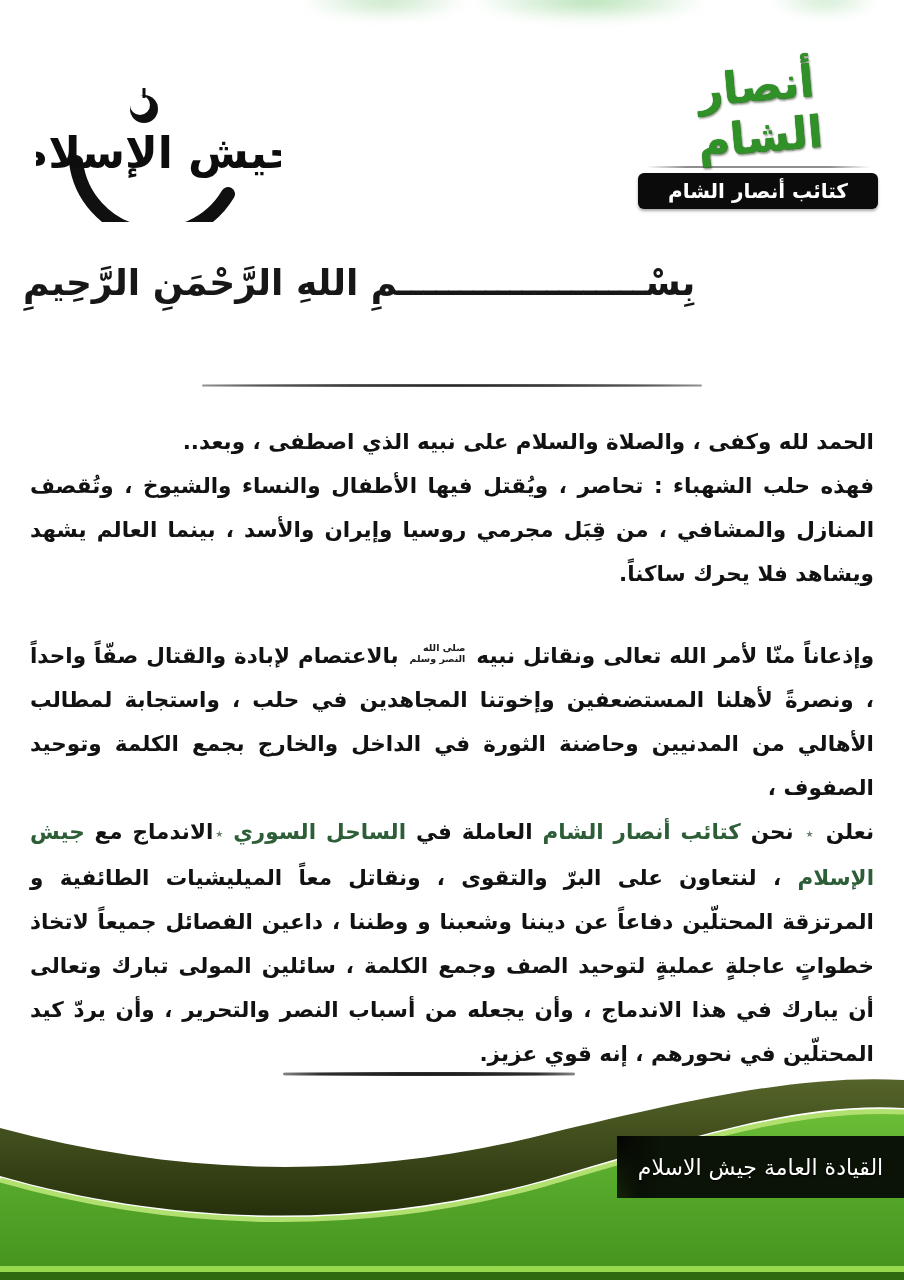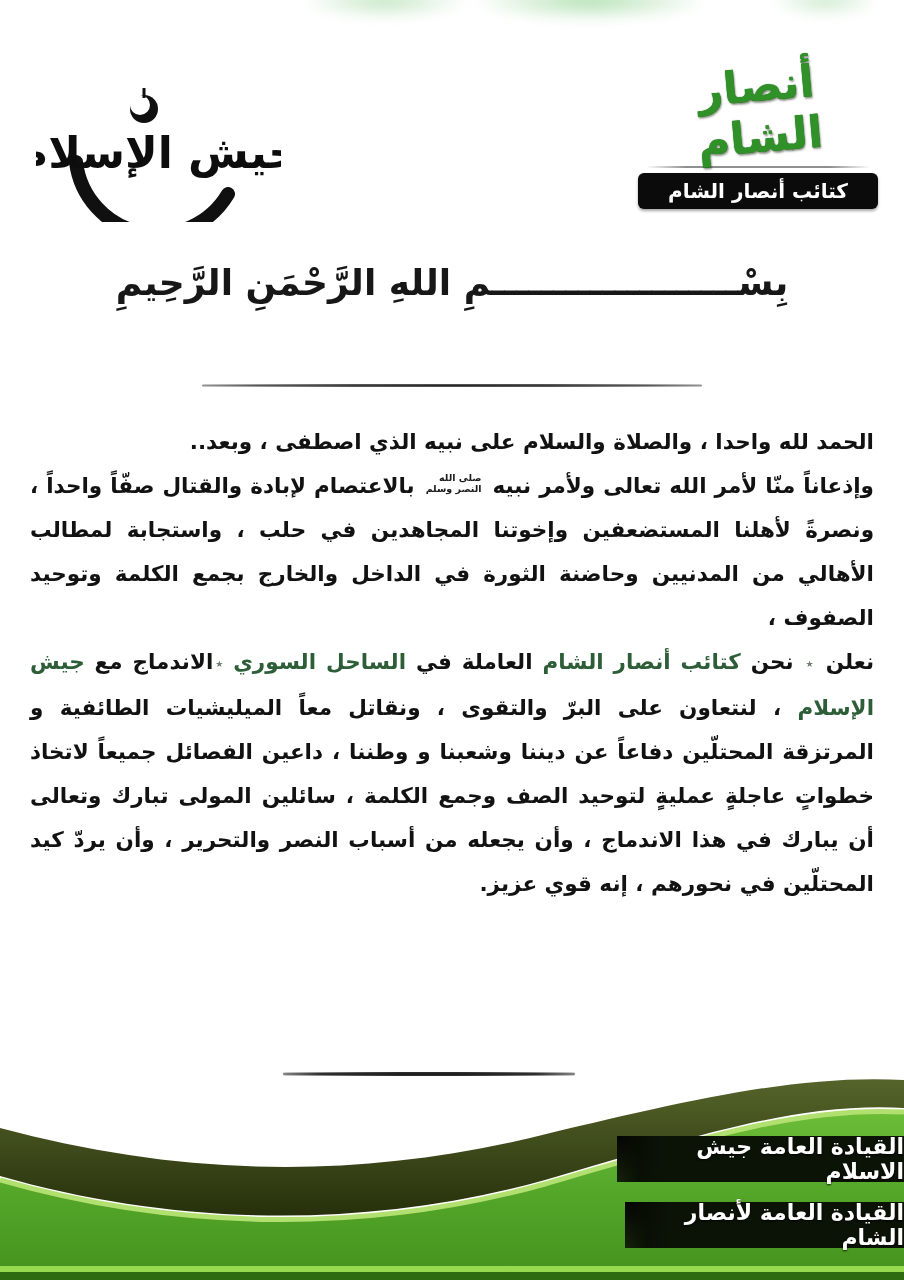--- a/index.html
+++ b/index.html
@@ -26,22 +26,22 @@
   }
   .logo-sep{height:2px;margin:2px 8px 5px;background:linear-gradient(90deg,rgba(120,120,120,0),#8f8f8f 18%,#8f8f8f 82%,rgba(120,120,120,0));}
   .ansar-banner{
     height:36px;border-radius:6px;background:#0b0b0b;color:#ffffff;
     font-weight:bold;font-size:20px;line-height:36px;direction:rtl;
     box-shadow:0 2px 3px rgba(0,0,0,.35);
   }
 
   
   .bismillah{
-    position:absolute;top:262px;left:0;right:0;text-align:center;direction:rtl;
-    font-size:36px;font-weight:bold;color:#171717;letter-spacing:-1px;
+    position:absolute;top:262px;left:0;right:0;text-align:left;direction:rtl;
+    font-size:36px;font-weight:bold;color:#171717;letter-spacing:-1px;padding-left:23px;
   }
   .divider1{
     position:absolute;top:384px;left:202px;width:500px;height:3px;border-radius:2px;
     background:radial-gradient(ellipse at center,rgba(25,25,25,.95) 0%,rgba(45,45,45,.8) 55%,rgba(60,60,60,0) 99%);
   }
 
   
   .body-text{
     position:absolute;top:420px;left:30px;right:30px;
     direction:rtl;text-align:justify;text-align-last:right;
@@ -58,22 +58,22 @@
   }
   .pbuh span{display:block;}
 
   
   .divider2{
     position:absolute;top:1072px;left:283px;width:292px;height:4px;border-radius:2px;
     background:radial-gradient(ellipse at center,rgba(10,10,10,.95) 0%,rgba(10,10,10,.85) 55%,rgba(10,10,10,0) 98%);
   }
   .swoosh{position:absolute;left:0;bottom:0;width:904px;height:230px;display:block;}
   .sig-bar{
-    position:absolute;right:0;height:46px;display:flex;align-items:center;justify-content:center;
-    color:#ffffff;font-weight:bold;font-size:22px;direction:rtl;
+    position:absolute;right:0;height:62px;display:flex;align-items:center;justify-content:center;
+    color:#ffffff;font-weight:normal;font-size:22px;direction:rtl;
     background:linear-gradient(90deg,rgba(8,14,4,0) 0,rgba(8,14,4,.92) 22px,#0b1206 45px),
                linear-gradient(180deg,#030303,#16240a);
     text-shadow:0 1px 2px rgba(0,0,0,.8);
   }
   .sig-bar.b1{left:617px;top:1136px;}
   .sig-bar.b2{left:625px;top:1202px;}
 </style>
 </head>
 <body>
 
@@ -96,22 +96,23 @@
   <div class="logo-right">
     <div class="ansar-callig">أنصار الشام</div>
     <div class="logo-sep"></div>
     <div class="ansar-banner">كتائب أنصار الشام</div>
   </div>
 
   <div class="bismillah">بِسْــــــــــــــــــــمِ اللهِ الرَّحْمَنِ الرَّحِيمِ</div>
   <div class="divider1"></div>
 
   <div class="body-text">
-    <p>الحمد لله واحدا ، والصلاة والسلام على نبيه الذي اصطفى ، وبعد..</p>
-    <p><span>وإذعاناً منّا لأمر الله تعالى ولأمر نبيه </span><span class="pbuh"><span>صلى الله</span><span>النصر وسلم</span></span><span> بالاعتصام لإبادة والقتال صفّاً واحداً ، ونصرةً لأهلنا المستضعفين وإخوتنا المجاهدين في حلب ، واستجابة لمطالب الأهالي من المدنيين وحاضنة الثورة في الداخل والخارج بجمع الكلمة وتوحيد الصفوف ،</span></p>
+    <p>الحمد لله وكفى ، والصلاة والسلام على نبيه الذي اصطفى ، وبعد..</p>
+    <p class="gap-after">فهذه حلب الشهباء : تحاصر ، ويُقتل فيها الأطفال والنساء والشيوخ ، وتُقصف المنازل والمشافي ، من قِبَل مجرمي روسيا وإيران والأسد ، بينما العالم يشهد ويشاهد فلا يحرك ساكناً.</p>
+    <p><span>وإذعاناً منّا لأمر الله تعالى ونقاتل نبيه </span><span class="pbuh"><span>صلى الله</span><span>النصر وسلم</span></span><span> بالاعتصام لإبادة والقتال صفّاً واحداً ، ونصرةً لأهلنا المستضعفين وإخوتنا المجاهدين في حلب ، واستجابة لمطالب الأهالي من المدنيين وحاضنة الثورة في الداخل والخارج بجمع الكلمة وتوحيد الصفوف ،</span></p>
     <p><span>نعلن </span><span class="star">٭</span><span>  نحن </span><span class="hl">كتائب أنصار الشام</span><span> العاملة في </span><span class="hl">الساحل السوري</span><span class="star"> ٭</span><span>الاندماج مع </span><span class="hl">جيش الإسلام</span><span> ، لنتعاون على البرّ والتقوى ، ونقاتل معاً الميليشيات الطائفية و المرتزقة المحتلّين دفاعاً عن ديننا وشعبنا و وطننا ، داعين الفصائل جميعاً لاتخاذ خطواتٍ عاجلةٍ عمليةٍ لتوحيد الصف وجمع الكلمة ، سائلين المولى تبارك وتعالى أن يبارك في هذا الاندماج ، وأن يجعله من أسباب النصر والتحرير ، وأن يردّ كيد المحتلّين في نحورهم ، إنه قوي عزيز.</span></p>
   </div>
 
   <div class="divider2"></div>
 
   <svg class="swoosh" viewBox="0 0 904 230" preserveAspectRatio="none">
     <defs>
       <linearGradient id="gradBright" x1="0" y1="0" x2="0" y2="1">
         <stop offset="0" stop-color="#6cbd37"></stop>
         <stop offset="0.45" stop-color="#55a82a"></stop>
@@ -123,15 +124,14 @@
       </linearGradient>
     </defs>
     <path d="M 0,130 C 175,180 365,184 545,134 C 690,92 795,56 904,62 L 904,230 L 0,230 Z" fill="url(#gradBright)"></path>
     <path d="M 0,130 C 175,180 365,184 545,134 C 690,92 795,56 904,62" fill="none" stroke="#b2e070" stroke-width="5"></path>
     <path d="M 0,78 C 180,126 350,130 530,88 C 680,52 795,24 904,30 L 904,58 C 795,52 690,88 545,130 C 365,180 175,176 0,126 Z" fill="url(#gradOlive)"></path>
     <rect x="0" y="216" width="904" height="6" fill="#96d94f"></rect>
     <rect x="0" y="222" width="904" height="8" fill="#2e6a10"></rect>
   </svg>
 
   <div class="sig-bar b1">القيادة العامة جيش الاسلام</div>
-  <div class="sig-bar b2">القيادة العامة لأنصار الشام</div>
 
 </div>
 
 </body></html>

